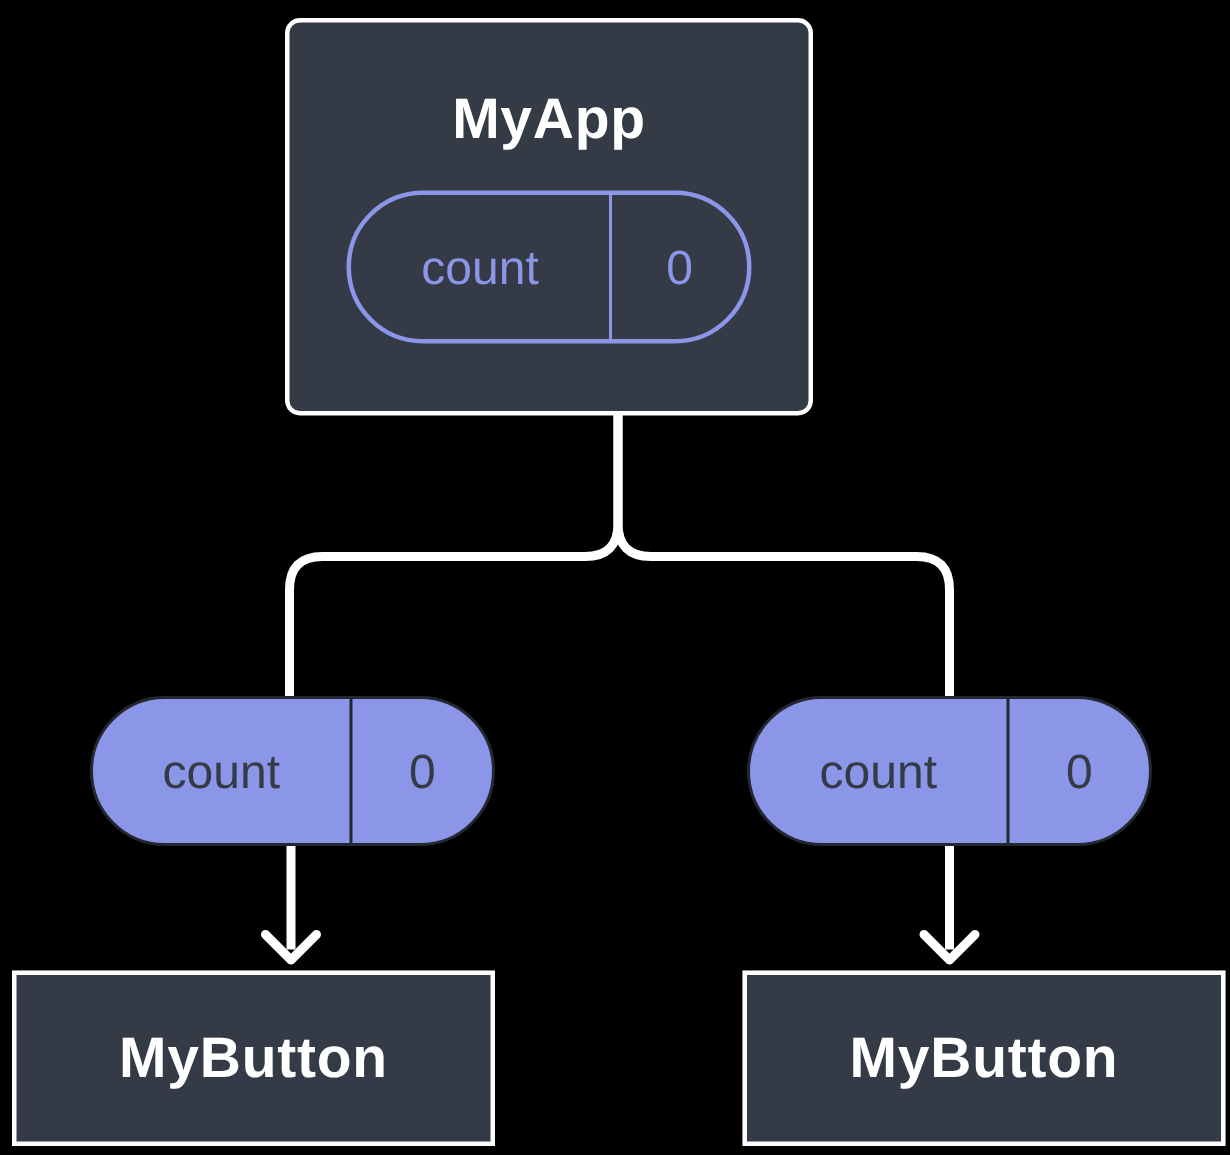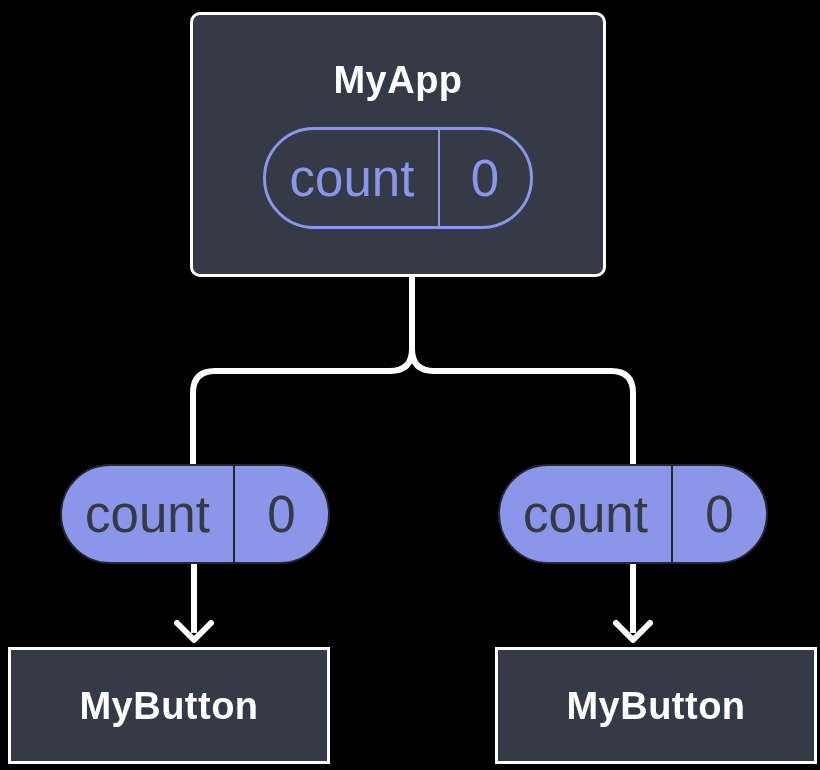--- a/index.html
+++ b/index.html
@@ -43,21 +43,21 @@
   }
   .box-title {
     font-size: 38px;
     font-weight: 700;
     line-height: 1;
     color: var(--title-text, #ffffff);
     letter-spacing: 0.5px;
   }
   .root {
     left: 190px; top: 12px;
-    width: 416px; height: 265px;
+    width: 352px; height: 265px;
     border-radius: 10px;
     display: flex;
     flex-direction: column;
     align-items: center;
     padding-top: 46px;
   }
   .root .box-title { margin-bottom: 28px; }
 
   .child {
     width: 322px; height: 117px;
@@ -68,21 +68,21 @@
   }
   .child-left  { left: 8px;   top: 647px; }
   .child-right { left: 495px; top: 647px; }
 
   
   .pill {
     box-sizing: border-box;
     display: flex;
     border-radius: 60px;
     overflow: hidden;
-    font-size: 51px;
+    font-size: 32px;
     line-height: 1;
   }
   .pill .pill-name,
   .pill .pill-value {
     display: flex;
     align-items: center;
     justify-content: center;
     height: 100%;
   }
   .pill.outline {

